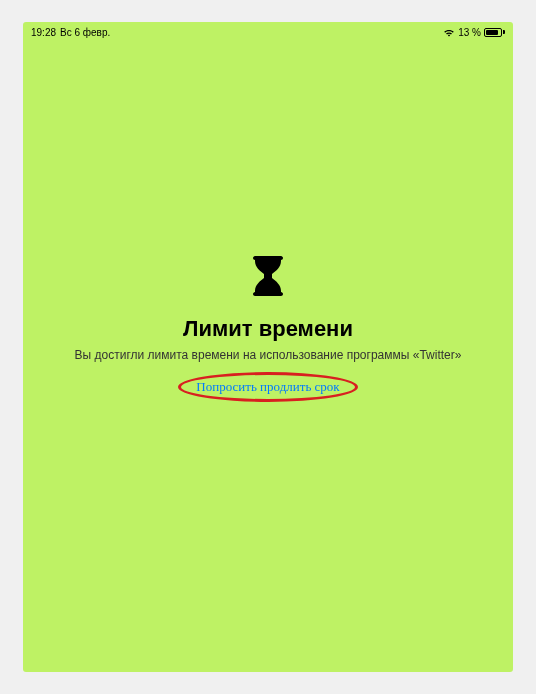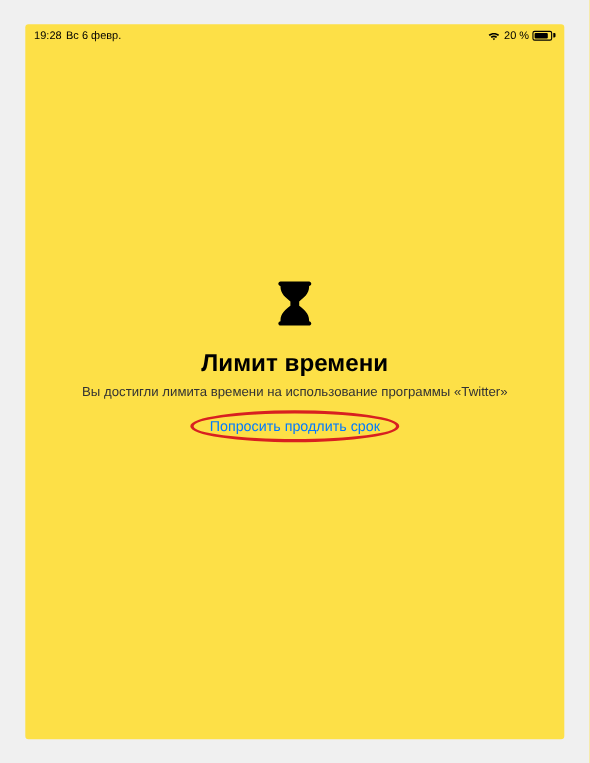--- a/index.html
+++ b/index.html
@@ -12,21 +12,21 @@
       height: 694px;
       background: #f0f0f0;
       font-family: -apple-system, BlinkMacSystemFont, 'Segoe UI', Helvetica, Arial, sans-serif;
       display: flex;
       align-items: center;
       justify-content: center;
     }
     .device-frame {
       width: 490px;
       height: 650px;
-      background: #fde047;
+      background: #bef264;
       border-radius: 3px;
       position: relative;
       overflow: hidden;
     }
     .status-bar {
       height: 18px;
       display: flex;
       align-items: center;
       justify-content: space-between;
       padding: 2px 8px 0 8px;
@@ -105,21 +105,21 @@
       line-height: 1.3;
     }
     .request-button {
       background: none;
       border: none;
       color: #007aff;
       font-size: 13px;
       cursor: pointer;
       padding: 5px 14px;
       position: relative;
-      font-family: Liberation Sans, sans-serif;
+      font-family: Liberation Serif, serif;
     }
     .highlight-oval {
       position: absolute;
       top: -2px;
       left: -4px;
       right: -4px;
       bottom: -2px;
       border: 3px solid #d82020;
       border-radius: 50%;
       pointer-events: none;
@@ -137,21 +137,21 @@
     <div class="status-left">
       <span>19:28</span>
       <span>Вс 6 февр.</span>
     </div>
     <div class="status-right">
       <span class="wifi-icon">
         <svg width="12" height="9" viewBox="0 0 12 9">
           <path d="M6 8.5 L4.8 7.3 C5.5 6.7 6.5 6.7 7.2 7.3 Z M3 5.5 C4.7 4 7.3 4 9 5.5 L8 6.5 C6.9 5.5 5.1 5.5 4 6.5 Z M1.2 3.7 C3.9 1.3 8.1 1.3 10.8 3.7 L9.8 4.7 C7.7 2.8 4.3 2.8 2.2 4.7 Z" fill="#000"></path>
         </svg>
       </span>
-      <span>20 %</span>
+      <span>13 %</span>
       <span class="battery-icon">
         <span class="battery-body">
             <span class="battery-fill"></span>
           </span>
         <span class="battery-tip"></span>
       </span>
     </div>
   </div>
 
   <div class="content">

